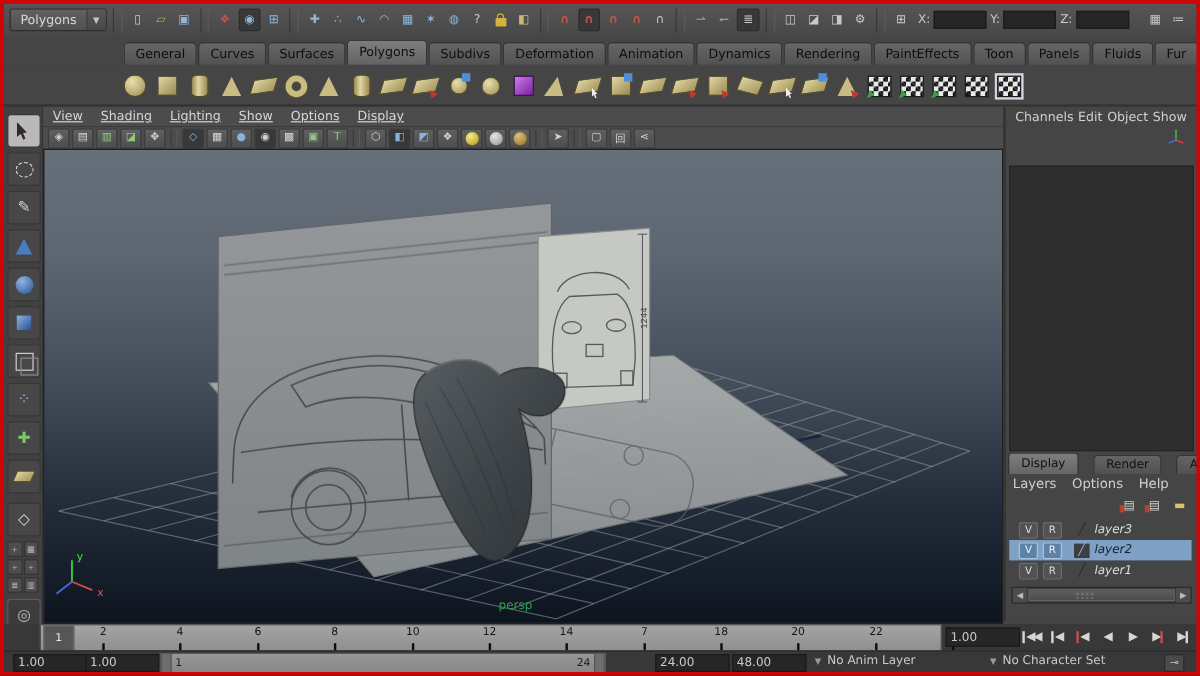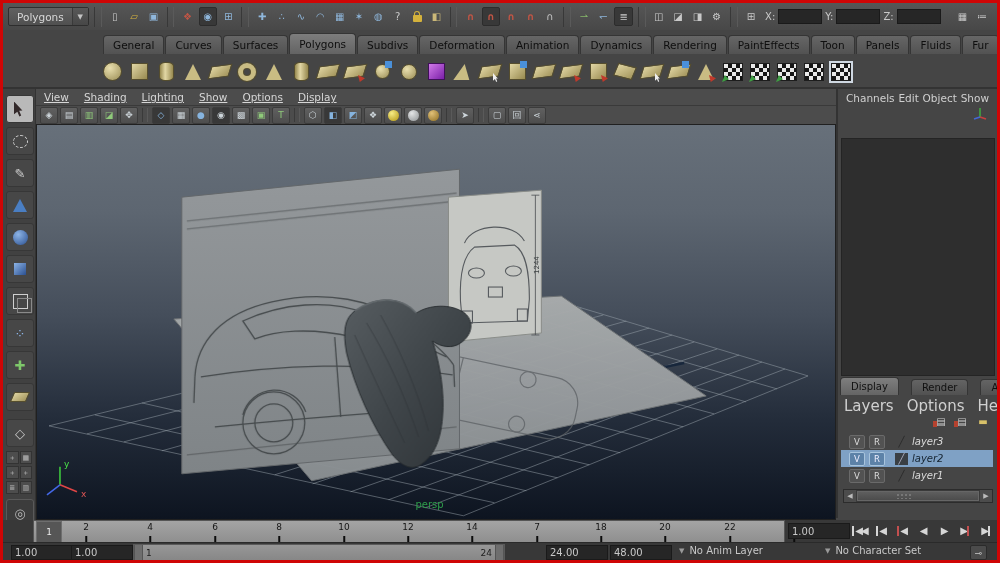--- a/index.html
+++ b/index.html
@@ -102,21 +102,21 @@
   .dots{flex:1;height:8px;background-image:radial-gradient(#6a6a6a 1px,transparent 1.2px);background-size:4px 4px;}
   #cbTitle{font-size:9px;color:#c4c4c4;white-space:nowrap;}
   #cbMenus{display:flex;justify-content:space-between;padding:3px 10px 0 8px;height:16px;}
   #cbMenus span{font-size:10.5px;color:#d0d0d0;}
   #cbWell{position:absolute;left:3px;top:49px;width:152px;height:236px;background:#2e2e2e;border:1px solid #242424;}
   #leTabs{position:absolute;left:2px;top:288px;display:flex;align-items:flex-end;}
   .ltab{height:15px;display:flex;align-items:center;padding:0 10px;margin-right:12px;font-size:10px;color:#111;
         background:linear-gradient(#646464,#515151);border:1px solid #353535;border-bottom:none;border-radius:4px 4px 0 0;}
   .ltab.active{background:linear-gradient(#7e7e7e,#656565);height:17px;}
   #leMenus{position:absolute;left:6px;top:308px;display:flex;gap:13px;}
-  #leMenus span{font-size:15px;color:#d0d0d0;}
+  #leMenus span{font-size:11px;color:#d0d0d0;}
   #leIcons{position:absolute;right:8px;top:325px;display:flex;gap:5px;}
   .leic{width:16px;height:14px;display:flex;align-items:center;justify-content:center;font-size:10px;color:#cfcfcf;position:relative;}
   .leic.red:after{content:"";position:absolute;left:0;bottom:1px;width:4px;height:6px;background:#b5422f;}
   .leic.tanic{color:#d8c169;}
   #layerList{position:absolute;left:3px;top:344px;width:152px;}
   .lrow{height:17px;display:flex;align-items:center;gap:4px;padding-left:8px;}
   .lrow.selected{background:#7fa1c5;}
   .vr{width:14px;height:12px;background:#525252;border:1px solid #6a6a6a;border-radius:2px;color:#ddd;font-size:8.5px;
       display:flex;align-items:center;justify-content:center;}
   .lrow.selected .vr{background:#5d82a8;border-color:#a8c4dd;color:#eef;}

